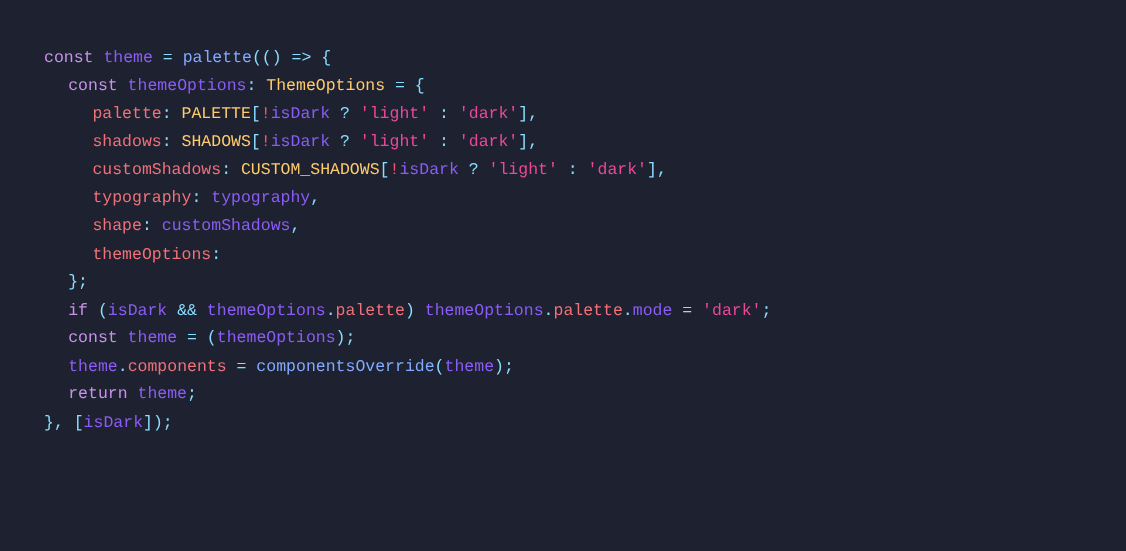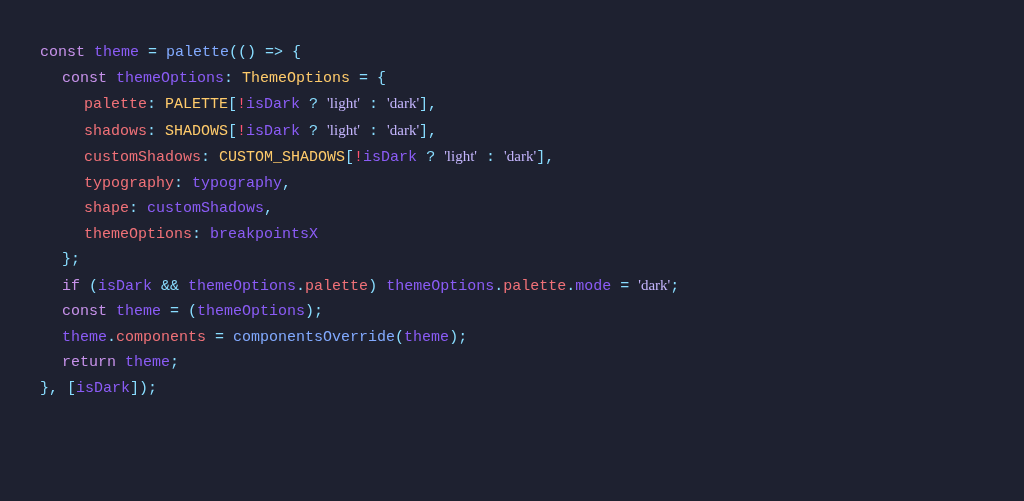--- a/index.html
+++ b/index.html
@@ -31,39 +31,39 @@
       white-space: pre;
     }
 
     
     .c-keyword    { color: #c792ea; }   
     .c-var        { color: #8b5cf6; }   
     .c-op         { color: #89ddff; }   
     .c-type       { color: #ffcb6b; }   
     .c-prop       { color: #f07178; }   
     .c-const      { color: #ffcb6b; }   
-    .c-string     { color: #c4b5fd; font-family: Liberation Serif, serif; }   
+    .c-string     { color: #ec4899; }   
     .c-func       { color: #82aaff; }   
     .c-plain      { color: #8b5cf6; }   
     .c-punct      { color: #89ddff; }   
     .c-bool       { color: #ff5370; }
   </style>
 </head>
 <body>
 
 <div class="code-container">
   <div id="code-lines">
       <div class="line"><span class="c-keyword">const </span><span class="c-var">theme</span><span class="c-op"> = </span><span class="c-func">palette</span><span class="c-punct">(()</span><span class="c-op"> =&gt; </span><span class="c-punct">{</span></div>
       <div class="line"><span style="display: inline-block; width: 22px;"></span><span class="c-keyword">const </span><span class="c-var">themeOptions</span><span class="c-op">: </span><span class="c-type">ThemeOptions</span><span class="c-punct"> = {</span></div>
       <div class="line"><span style="display: inline-block; width: 44px;"></span><span class="c-prop">palette</span><span class="c-op">: </span><span class="c-const">PALETTE</span><span class="c-punct">[</span><span class="c-bool">!</span><span class="c-plain">isDark</span><span class="c-op"> ? </span><span class="c-string">'light'</span><span class="c-op"> : </span><span class="c-string">'dark'</span><span class="c-punct">],</span></div>
       <div class="line"><span style="display: inline-block; width: 44px;"></span><span class="c-prop">shadows</span><span class="c-op">: </span><span class="c-const">SHADOWS</span><span class="c-punct">[</span><span class="c-bool">!</span><span class="c-plain">isDark</span><span class="c-op"> ? </span><span class="c-string">'light'</span><span class="c-op"> : </span><span class="c-string">'dark'</span><span class="c-punct">],</span></div>
       <div class="line"><span style="display: inline-block; width: 44px;"></span><span class="c-prop">customShadows</span><span class="c-op">: </span><span class="c-const">CUSTOM_SHADOWS</span><span class="c-punct">[</span><span class="c-bool">!</span><span class="c-plain">isDark</span><span class="c-op"> ? </span><span class="c-string">'light'</span><span class="c-op"> : </span><span class="c-string">'dark'</span><span class="c-punct">],</span></div>
       <div class="line"><span style="display: inline-block; width: 44px;"></span><span class="c-prop">typography</span><span class="c-op">: </span><span class="c-plain">typography</span><span class="c-punct">,</span></div>
       <div class="line"><span style="display: inline-block; width: 44px;"></span><span class="c-prop">shape</span><span class="c-op">: </span><span class="c-plain">customShadows</span><span class="c-punct">,</span></div>
-      <div class="line"><span style="display: inline-block; width: 44px;"></span><span class="c-prop">themeOptions</span><span class="c-op">: </span><span class="c-plain">breakpointsX</span></div>
+      <div class="line"><span style="display: inline-block; width: 44px;"></span><span class="c-prop">themeOptions</span><span class="c-op">: </span></div>
       <div class="line"><span style="display: inline-block; width: 22px;"></span><span class="c-punct">};</span></div>
       <div class="line"><span style="display: inline-block; width: 22px;"></span><span class="c-keyword">if </span><span class="c-punct">(</span><span class="c-plain">isDark</span><span class="c-op"> &amp;&amp; </span><span class="c-var">themeOptions</span><span class="c-punct">.</span><span class="c-prop">palette</span><span class="c-punct">) </span><span class="c-var">themeOptions</span><span class="c-punct">.</span><span class="c-prop">palette</span><span class="c-punct">.</span><span class="c-plain">mode</span><span class="c-op"> = </span><span class="c-string">'dark'</span><span class="c-punct">;</span></div>
       <div class="line"></div>
       <div class="line"><span style="display: inline-block; width: 22px;"></span><span class="c-keyword">const </span><span class="c-var">theme</span><span class="c-op"> = </span><span class="c-punct">(</span><span class="c-plain">themeOptions</span><span class="c-punct">);</span></div>
       <div class="line"><span style="display: inline-block; width: 22px;"></span><span class="c-var">theme</span><span class="c-punct">.</span><span class="c-prop">components</span><span class="c-op"> = </span><span class="c-func">componentsOverride</span><span class="c-punct">(</span><span class="c-var">theme</span><span class="c-punct">);</span></div>
       <div class="line"><span style="display: inline-block; width: 22px;"></span><span class="c-keyword">return </span><span class="c-var">theme</span><span class="c-punct">;</span></div>
       <div class="line"><span class="c-punct">}, [</span><span class="c-plain">isDark</span><span class="c-punct">]);</span></div>
     </div>
 </div>
 

